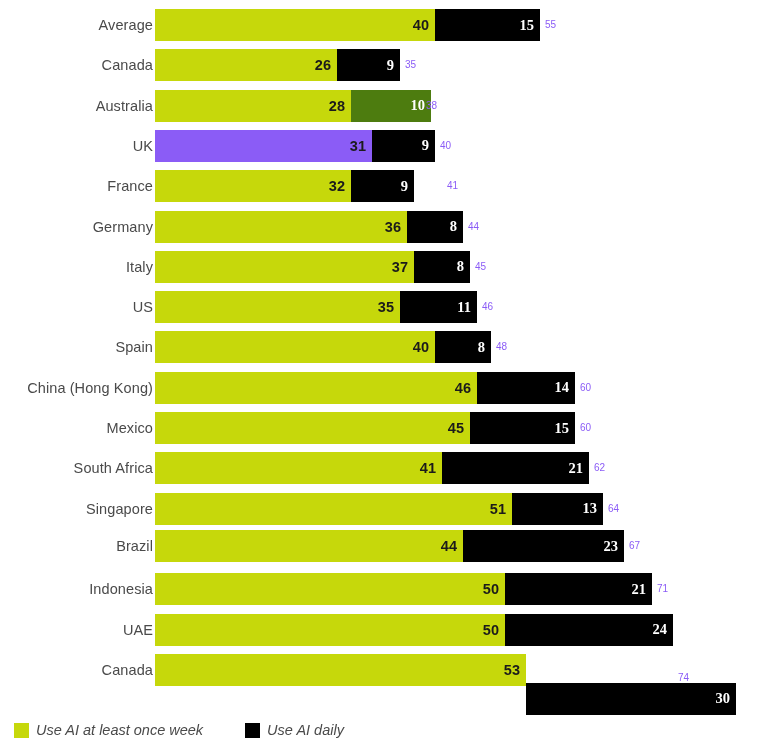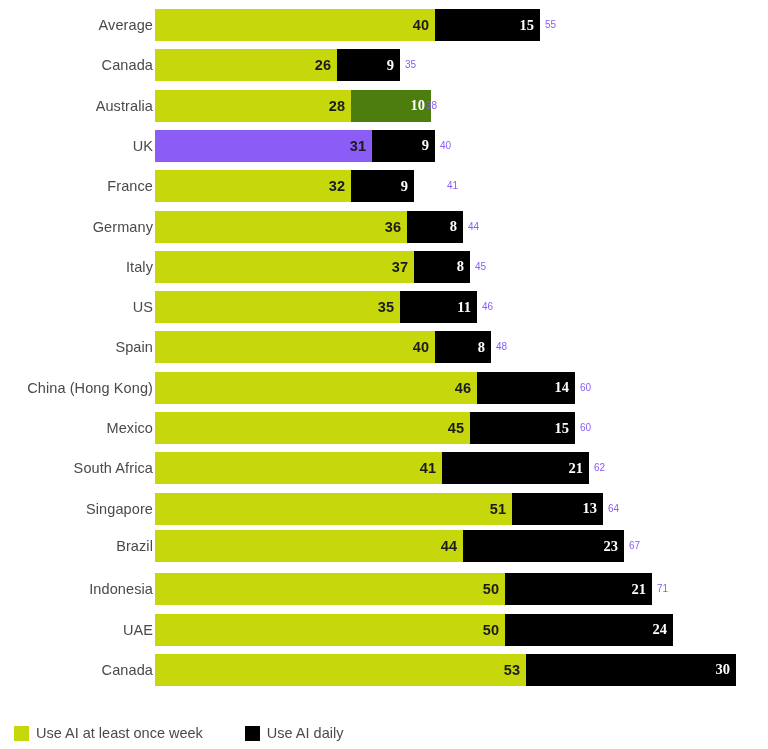--- a/index.html
+++ b/index.html
@@ -92,21 +92,22 @@
     padding-left: 5px;
   }
 
   
   .legend {
     position: absolute;
     left: 14px;
     top: 719px;
     height: 22px;
     display: flex;
-    align-items: flex-end;
+    align-items: center;
+    font-style: italic;
   }
   .legend-item {
     display: flex;
     align-items: center;
     margin-right: 42px;
   }
   .legend-swatch {
     width: 15px;
     height: 15px;
     margin-right: 7px;
@@ -314,21 +315,21 @@
           </div>
         </div>
         <div class="total-val" style="left: 673px; margin-top: 48px;">74</div>
       </div>
       <div class="bar-row" style="top: 653.8px;">
         <div class="cat-label">Canada</div>
         <div class="bars">
           <div class="seg seg-weekly" style="width: 371px; background: rgb(198, 216, 11);">
             <span class="seg-val">53</span>
           </div>
-          <div class="seg seg-daily" style="width: 210px; background: rgb(0, 0, 0);">
+          <div class="seg seg-daily" style="width: 210px; background: rgb(0, 0, 0); margin-top: 29px;">
             <span class="seg-val">30</span>
           </div>
         </div>
         <div class="total-val" style="left: 736px; padding-left: 48px;">83</div>
       </div>
     </div>
 
   <div class="legend" id="legend">
       <div class="legend-item">
         <span class="legend-swatch" style="background: rgb(198, 216, 11);"></span>

